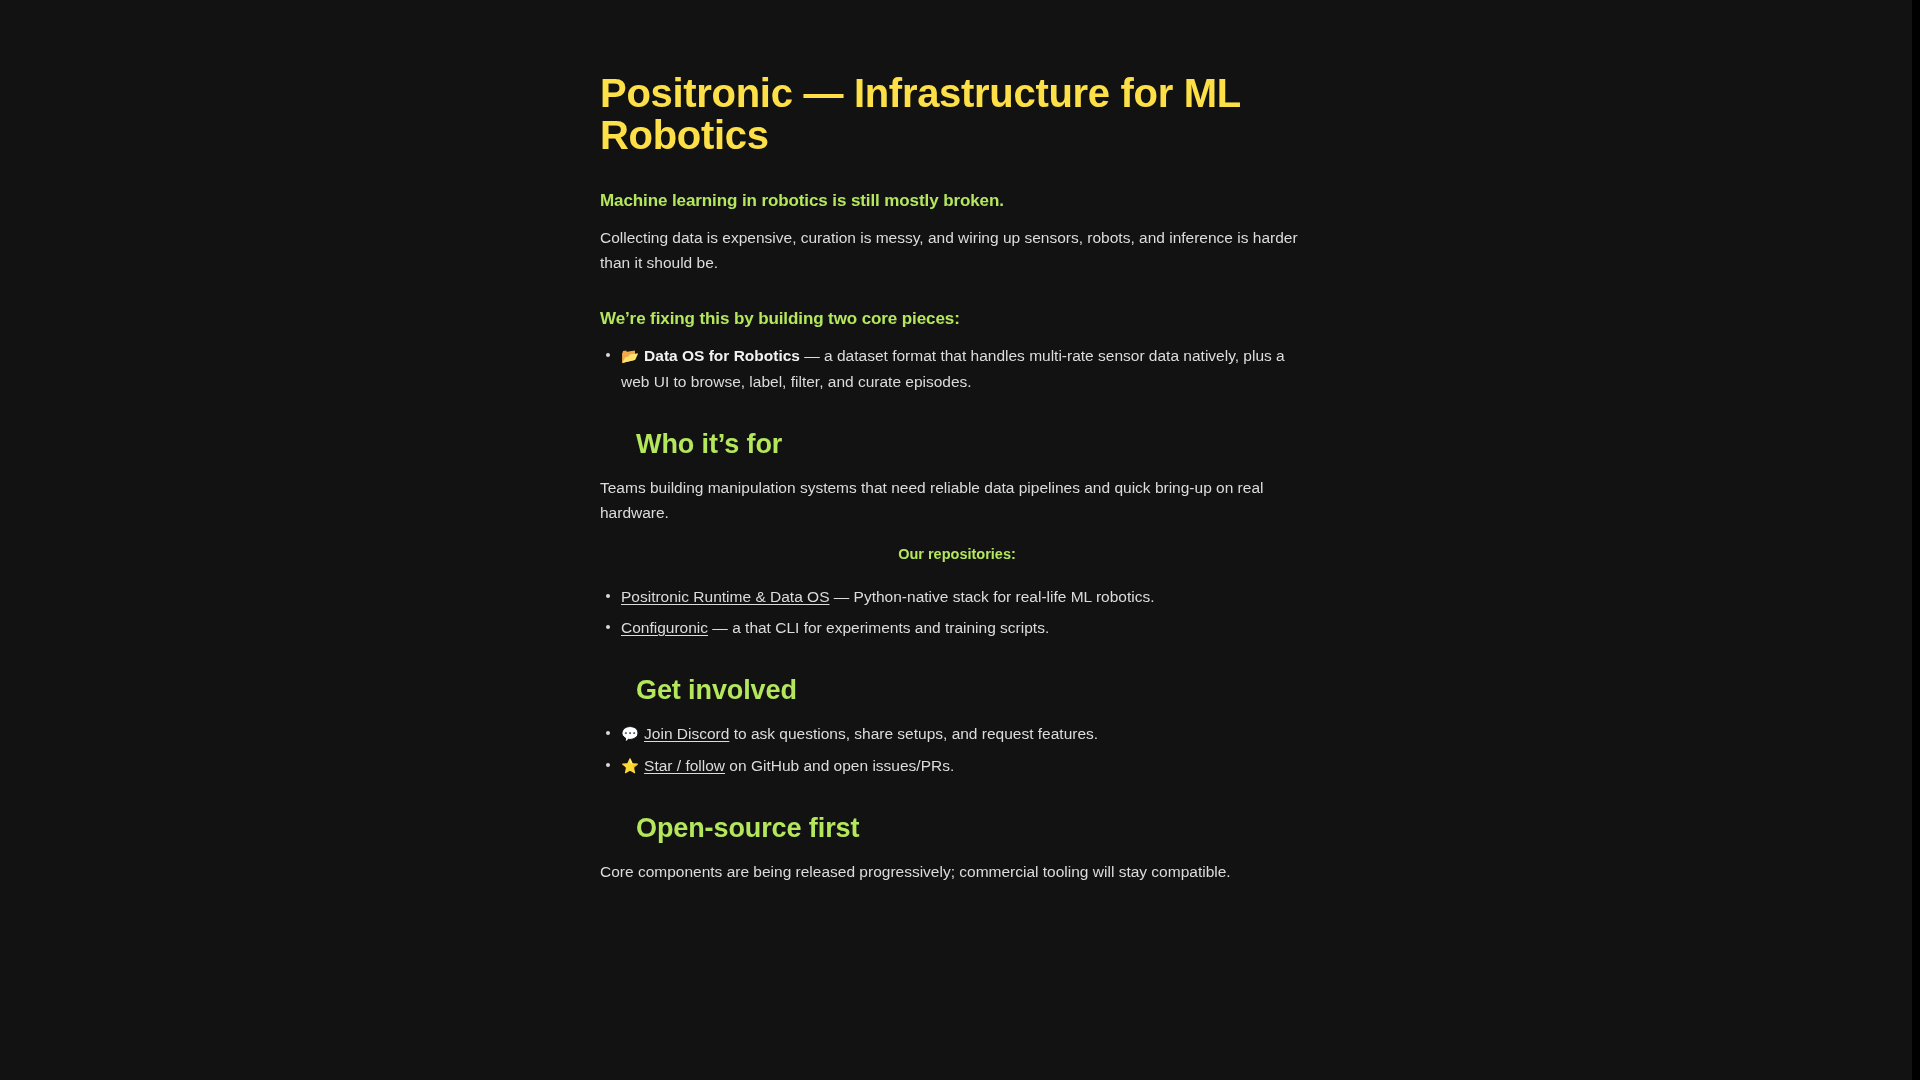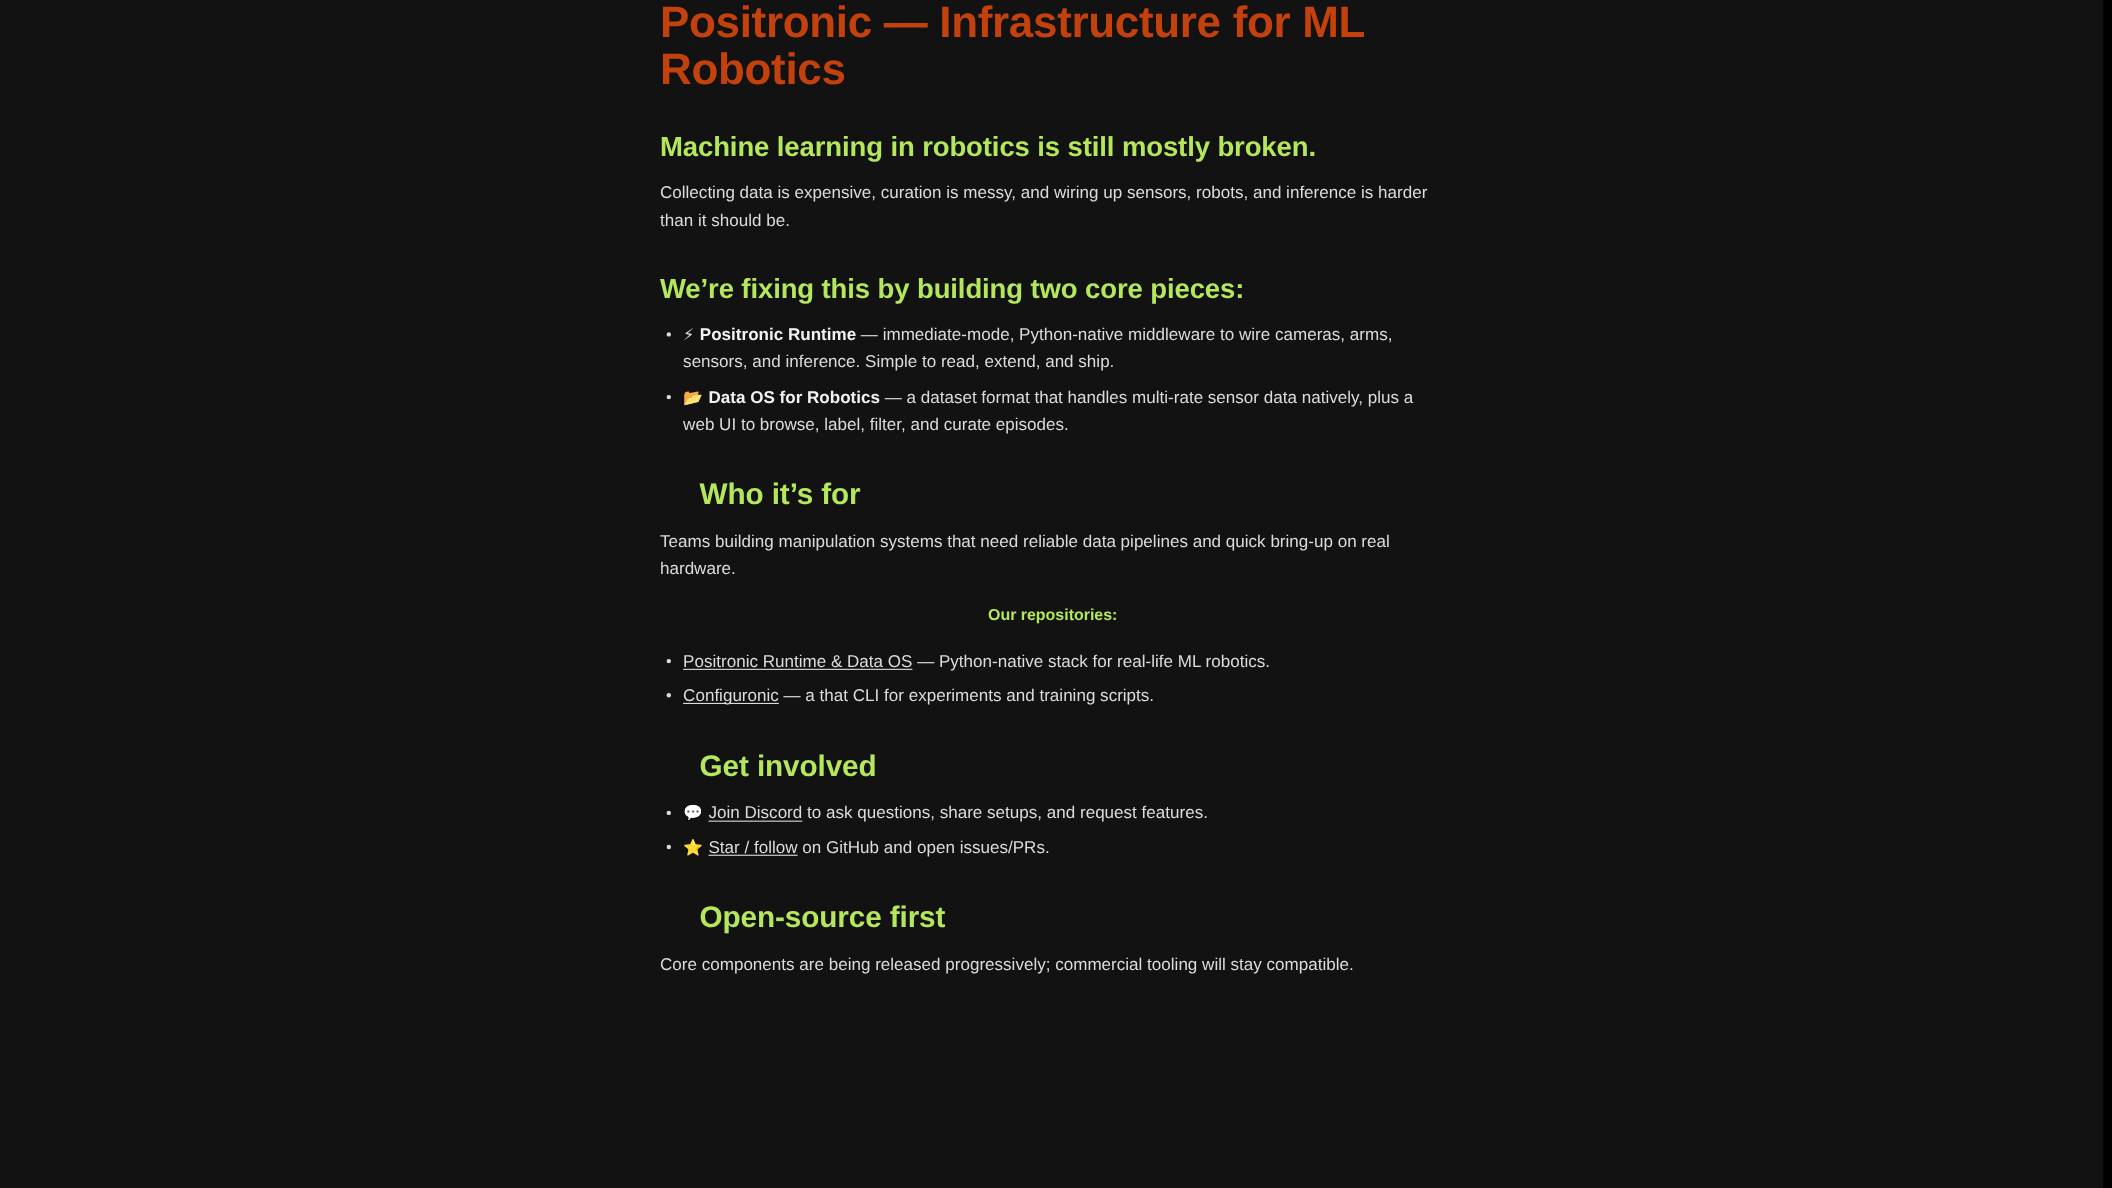--- a/index.html
+++ b/index.html
@@ -35,32 +35,33 @@
   .content {
     position: absolute;
     left: 600px;
     top: 0;
     width: 714px;
   }
 
   
 
   .title {
-    color: #c2410c;
+    color: #fde047;
     font-size: 40px;
     line-height: 1.06;
     font-weight: 700;
     letter-spacing: -0.3px;
     margin: 0;
+    padding-top: 72px;
     max-width: 680px;
   }
 
   .h2 {
     color: #b4e75c;
-    font-size: 25px;
+    font-size: 17px;
     font-weight: 700;
     line-height: 1.3;
     margin: 0;
     letter-spacing: -0.1px;
   }
 
   .h2.lg {
     font-size: 27px;
     margin-left: 36px;
   }
@@ -155,23 +156,20 @@
       <p class="body">Collecting data is expensive, curation is messy, and wiring up sensors, robots, and inference is harder than it should be.</p>
     </section>
 
     <div class="sec-gap-lg"></div>
 
     <section>
       <h2 class="h2">We’re fixing this by building two core pieces:</h2>
       <div class="sec-gap-sm"></div>
       <ul class="bullets">
         <li>
-          <span class="emoji">⚡</span><span class="strong">Positronic Runtime</span><span> — immediate-mode, Python-native middleware to wire cameras, arms, sensors, and inference. Simple to read, extend, and ship.</span>
-        </li>
-        <li>
           <span class="emoji">📂</span><span class="strong">Data OS for Robotics</span><span> — a dataset format that handles multi-rate sensor data natively, plus a web UI to browse, label, filter, and curate episodes.</span>
         </li>
       </ul>
     </section>
 
     <div class="sec-gap-lg"></div>
 
     <section>
       <h2 class="h2 lg">Who it’s for</h2>
       <div class="sec-gap-sm"></div>

